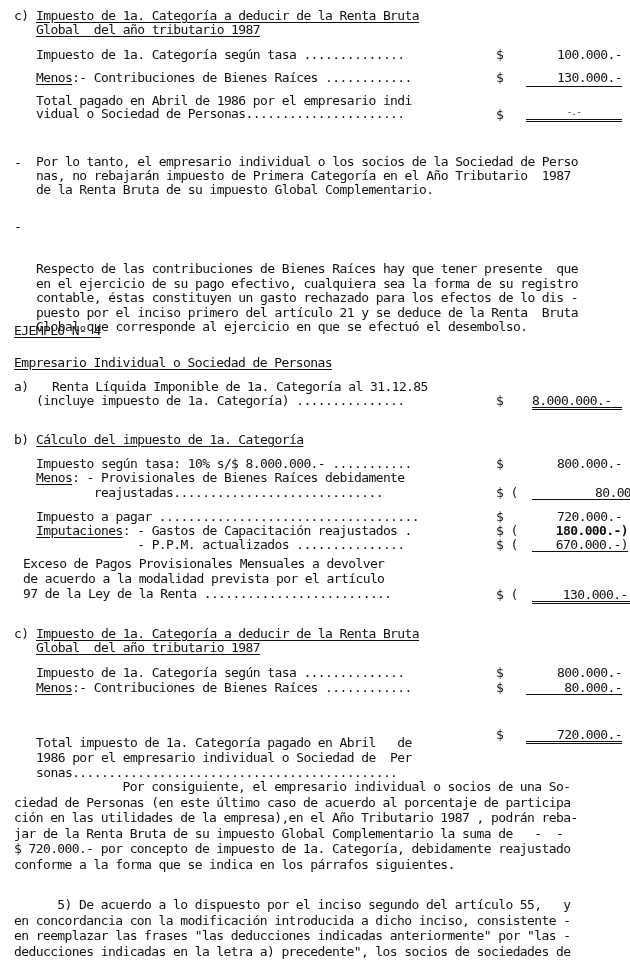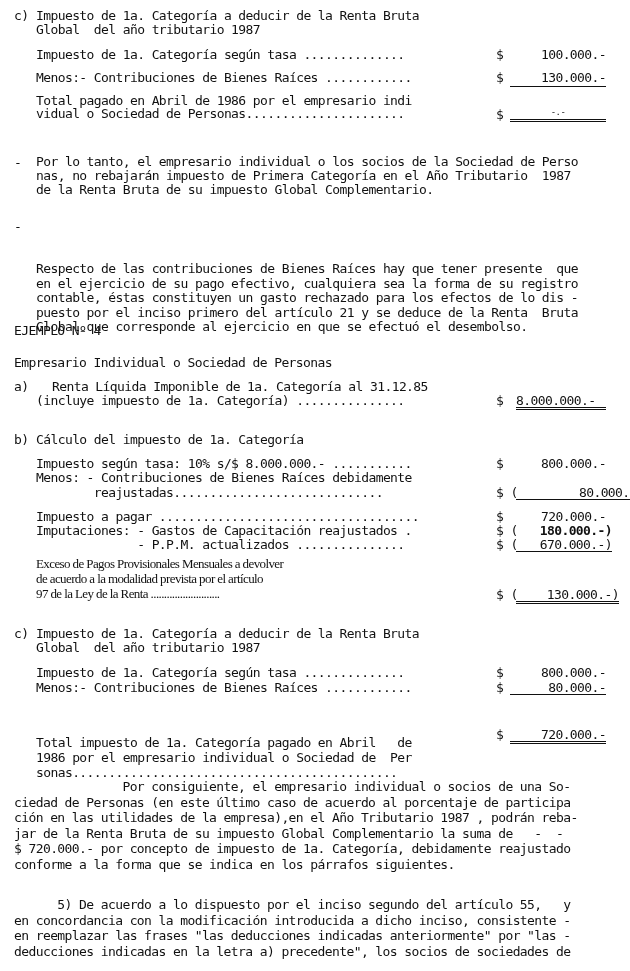--- a/index.html
+++ b/index.html
@@ -4,25 +4,25 @@
   <style>
     html, body { margin: 0; padding: 0; background: #ffffff; }
     body {
       width: 630px; height: 971px; overflow: hidden; position: relative;
       font-family: "DejaVu Sans Mono", monospace;
       color: #111111;
       font-size: 13px;
       letter-spacing: -0.6px;
     }
     .abs { position: absolute; white-space: pre; line-height: 13px; }
-    .u { text-underline-offset: 2px; }
+    .u { text-decoration: underline; text-underline-offset: 2px; }
     .dbl { border-bottom: 3px double #111; }
     .uline { border-bottom: 1.5px solid #111; }
     .dollar { position: absolute; line-height: 13px; }
-    .val { position: absolute; text-align: right; line-height: 13px; white-space: pre; }
+    .val { position: absolute; text-align: right; line-height: 13px; white-space: pre; margin-left: 16px; }
     .para { position: absolute; white-space: pre; line-height: 14.5px; }
   </style>
 </head>
 <body>
 
 <div class="abs" style="left:14px;top:9px;">c)</div>
 <div class="abs u" style="left:36px;top:9px;">Impuesto de 1a. Categoría a deducir de la Renta Bruta</div>
 <div class="abs u" style="left:36px;top:23px;">Global  del año tributario 1987</div>
 
 <div class="abs" style="left:36px;top:48px;">Impuesto de 1a. Categoría según tasa ..............</div>
@@ -59,39 +59,39 @@
 <div class="dollar" style="left:496px;top:394px;">$</div>
 <div class="val dbl" style="left:516px;top:394px;width:90px;text-align:left;">8.000.000.-</div>
 
 <div class="abs" style="left:14px;top:433px;">b)</div>
 <div class="abs u" style="left:36px;top:433px;">Cálculo del impuesto de 1a. Categoría</div>
 
 <div class="abs" style="left:36px;top:457px;">Impuesto según tasa: 10% s/$ 8.000.000.- ...........</div>
 <div class="dollar" style="left:496px;top:457px;">$</div>
 <div class="val" style="left:510px;top:457px;width:96px;">800.000.-</div>
 
-<div class="abs" style="left:36px;top:471px;"><span class="u">Menos</span><span>: - Contribuciones de Bienes Raíces debidamente</span></div>
+<div class="abs" style="left:36px;top:471px;"><span class="u">Menos</span><span>: - Provisionales de Bienes Raíces debidamente</span></div>
 
 <div class="abs" style="left:36px;top:486px;">        reajustadas.............................</div>
 <div class="dollar" style="left:496px;top:486px;">$ (</div>
 <div class="val uline" style="left:516px;top:486px;width:96px;padding-left:32px;">80.000.-)</div>
 
 <div class="abs" style="left:36px;top:510px;">Impuesto a pagar ....................................</div>
 <div class="dollar" style="left:496px;top:510px;">$</div>
 <div class="val" style="left:510px;top:510px;width:96px;">720.000.-</div>
 
 <div class="abs" style="left:36px;top:524px;"><span class="u">Imputaciones</span><span>: - Gastos de Capacitación reajustados .</span></div>
 <div class="dollar" style="left:496px;top:524px;">$ (</div>
 <div class="val" style="left:516px;top:524px;width:96px;font-weight:bold;">180.000.-)</div>
 
 <div class="abs" style="left:36px;top:538px;">              - P.P.M. actualizados ...............</div>
 <div class="dollar" style="left:496px;top:538px;">$ (</div>
 <div class="val uline" style="left:516px;top:538px;width:96px;">670.000.-)</div>
 
-<div class="para" style="left:36px;top:556px;line-height:15px;font-family:Liberation Serif, serif;">Exceso de Pagos Provisionales Mensuales a devolver
+<div class="para" style="left:23px;top:556px;line-height:15px;">Exceso de Pagos Provisionales Mensuales a devolver
 de acuerdo a la modalidad prevista por el artículo
 97 de la Ley de la Renta ..........................</div>
 <div class="dollar" style="left:496px;top:588px;">$ (</div>
 <div class="val dbl" style="left:516px;top:588px;width:96px;padding-left:7px;">130.000.-)</div>
 
 <div class="abs" style="left:14px;top:627px;">c)</div>
 <div class="abs u" style="left:36px;top:627px;">Impuesto de 1a. Categoría a deducir de la Renta Bruta</div>
 <div class="abs u" style="left:36px;top:641px;">Global  del año tributario 1987</div>
 
 <div class="abs" style="left:36px;top:666px;">Impuesto de 1a. Categoría según tasa ..............</div>

